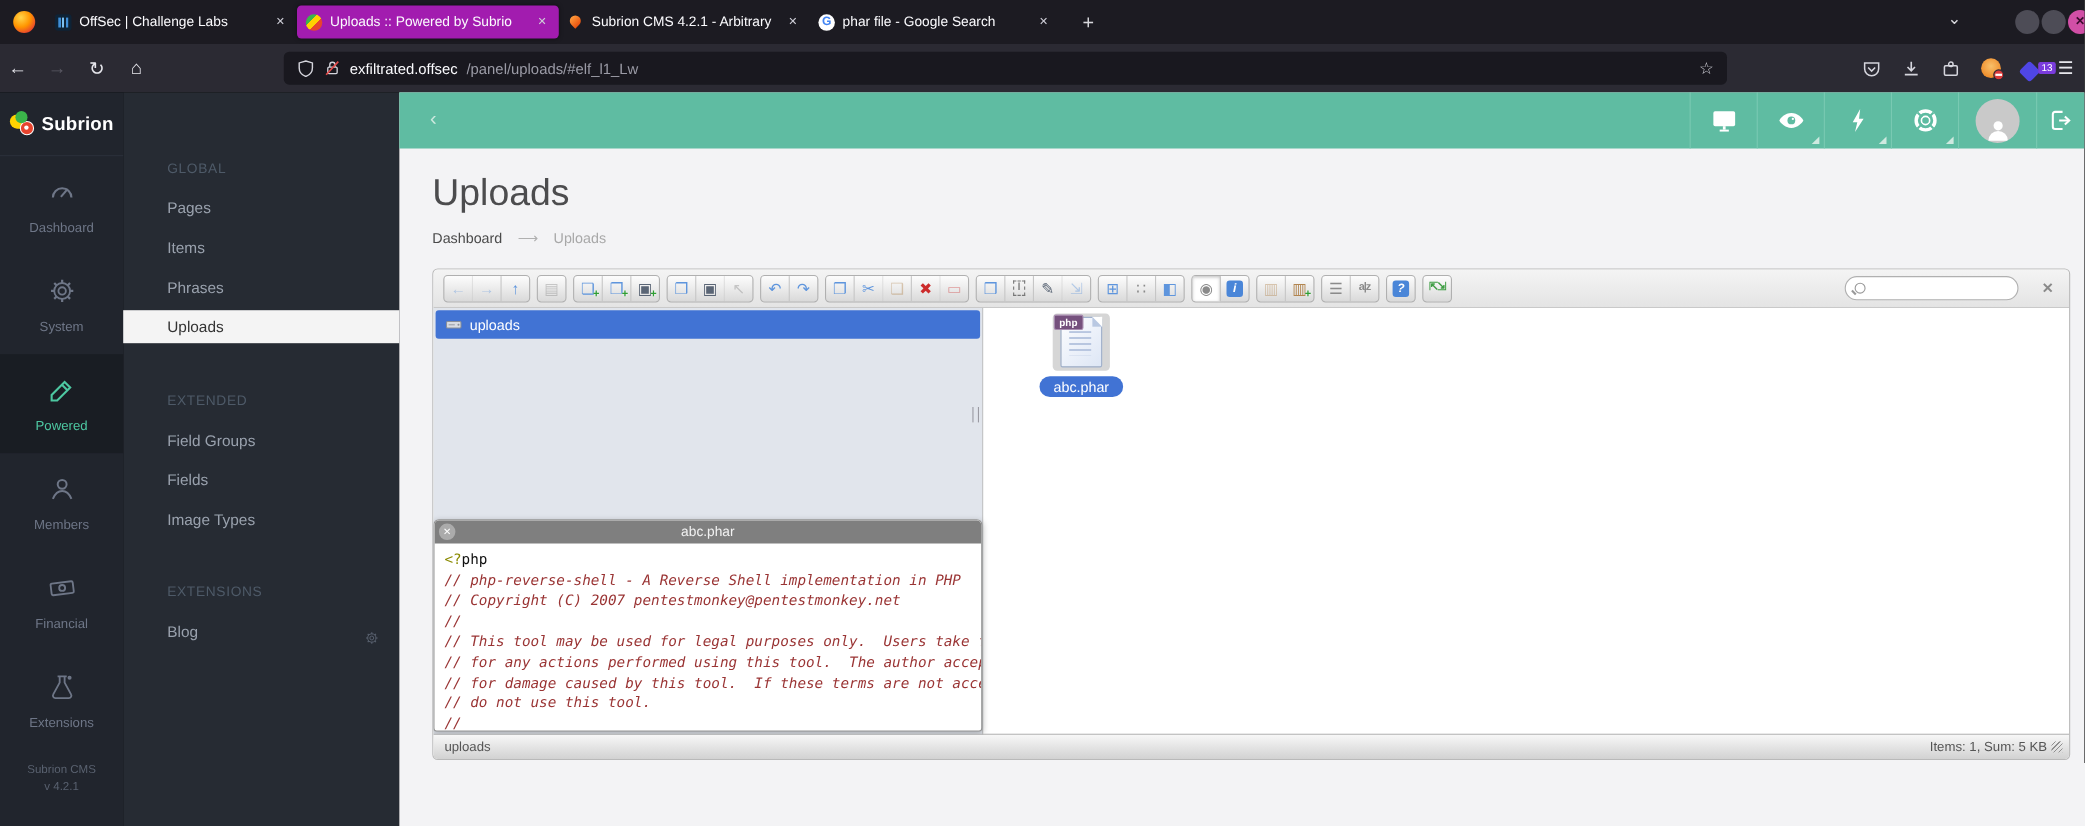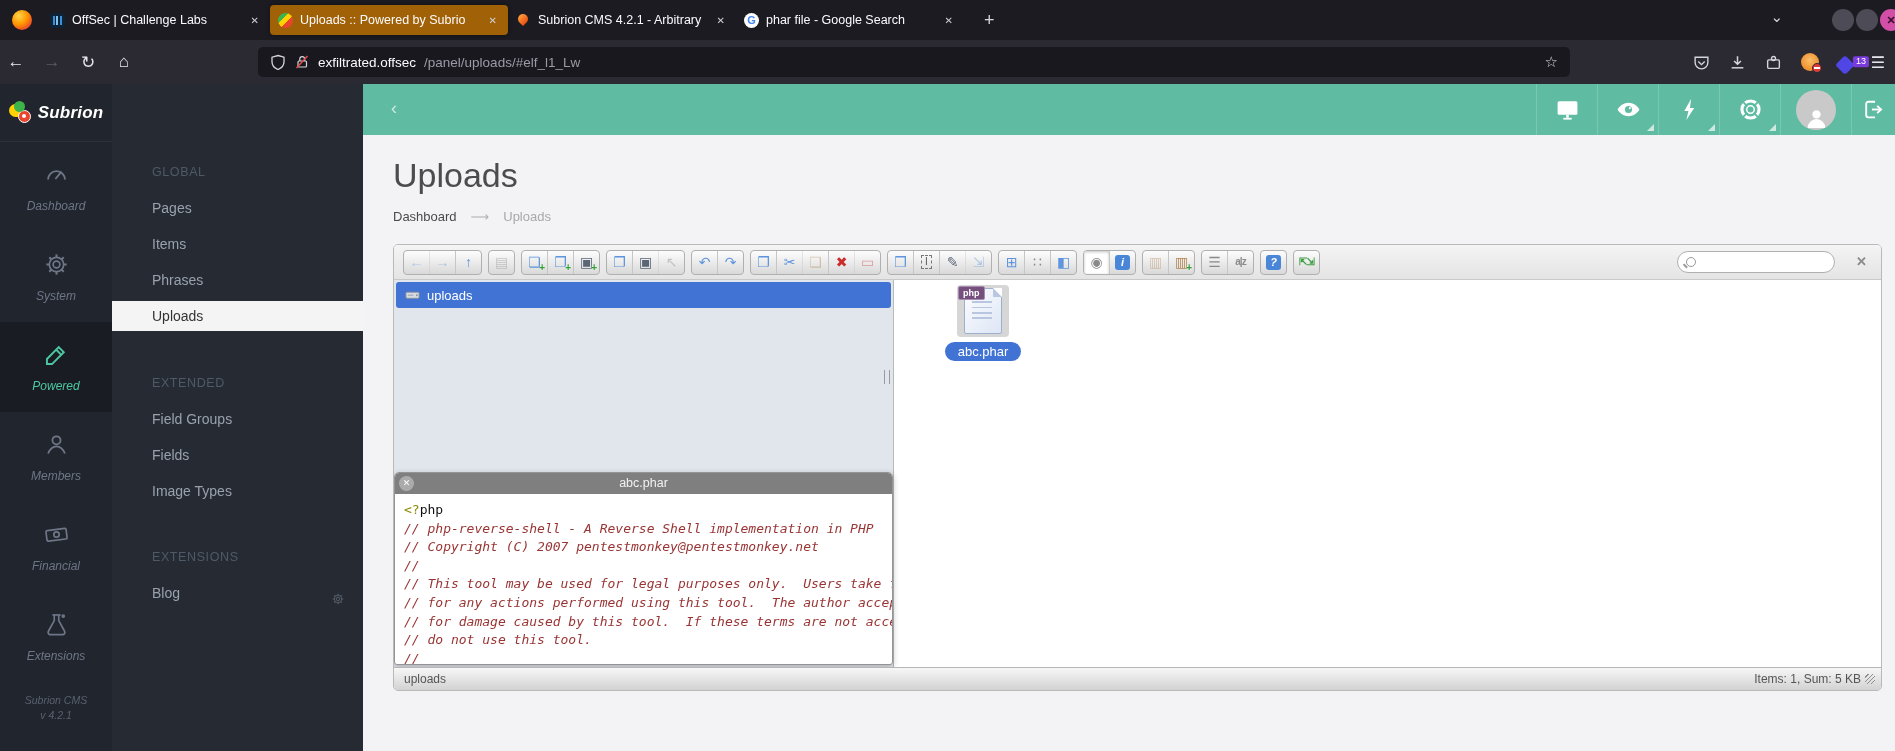--- a/index.html
+++ b/index.html
@@ -7,21 +7,21 @@
     font-family:"Liberation Sans",sans-serif;-webkit-font-smoothing:antialiased;}
 
   
   .browser{position:absolute;top:0;left:0;width:100%;height:84px;}
   .tabbar{position:relative;height:40px;background:#1c1b22;display:flex;align-items:center;}
   .fx-logo{width:20px;height:20px;border-radius:50%;margin:0 10px 0 12px;flex:0 0 auto;
     background:radial-gradient(circle at 35% 30%,#ffd54a,#ff9500 45%,#e8442e 78%,#b5007f 100%);}
   .tabs{display:flex;height:100%;align-items:center;}
   .tab{width:212px;height:30px;display:flex;align-items:center;gap:7px;padding:0 8px;
     border-radius:4px;color:#fbfbfe;font-size:12.5px;flex:0 0 auto;overflow:hidden;}
-  .tab.active{width:222px;background:#a16207;box-shadow:0 0 4px rgba(0,0,0,.4);}
+  .tab.active{width:222px;background:#a21caf;box-shadow:0 0 4px rgba(0,0,0,.4);}
   .tab-title{white-space:nowrap;overflow:hidden;flex:1 1 auto;}
   .tab-close{font-size:10px;color:#cfcfd8;padding:2px 3px;flex:0 0 auto;}
   .favicon{width:15px;height:15px;border-radius:50%;flex:0 0 auto;position:relative;}
   .fav-offsec{background:#0e2336;border-radius:3px;}
   .fav-offsec::after{content:"";position:absolute;left:3px;top:3px;width:9px;height:9px;
     background:linear-gradient(90deg,#3f8fd8 0 2px,transparent 2px 3.5px,#7cc0f0 3.5px 5.5px,transparent 5.5px 7px,#3f8fd8 7px 9px);}
   .fav-subrion{background:linear-gradient(135deg,#3bb54a 0 34%,#ffd200 34% 58%,#e8442e 58%);}
   .fav-exploitdb{background:transparent;}
   .fav-exploitdb::after{content:"";position:absolute;left:2px;top:1px;width:10px;height:10px;
     background:linear-gradient(180deg,#ff9d3c,#e8500f);border-radius:50% 50% 50% 0;transform:rotate(-45deg);}
@@ -50,38 +50,38 @@
   .badger::before{content:"";position:absolute;right:-1px;bottom:2px;width:6px;height:2px;background:#fff;z-index:2;}
   .ext13{width:14px;height:14px;background:#4f46e5;transform:rotate(45deg);border-radius:3px;position:relative;margin-top:6px;}
   .ext13 .badge{position:absolute;top:-12px;right:-10px;transform:rotate(-45deg);background:#7a3bdc;color:#fff;
     font-size:9px;line-height:11px;padding:0 3px;border-radius:2px;}
   .hamburger{color:#e6e6ec;font-size:16px;}
 
   
   .app{position:absolute;top:84px;left:0;width:1895px;height:667px;display:flex;}
 
   
-  .rail{width:112px;background:#21252d;flex:0 0 auto;position:relative;color:#6e7687;font-style:italic;}
+  .rail{width:112px;background:#21252d;flex:0 0 auto;position:relative;color:#6e7687;}
   .rail-logo{height:57px;display:flex;align-items:center;justify-content:center;gap:7px;border-bottom:1px solid #2b303a;}
   .logo-bird{position:relative;width:22px;height:22px;}
   .logo-bird::before{content:"";position:absolute;left:0;top:2px;width:13px;height:13px;border-radius:50% 50% 0 50%;background:#ffd200;}
   .logo-bird::after{content:"";position:absolute;left:5px;top:-1px;width:11px;height:11px;border-radius:50%;background:#3bb54a;}
   .logo-bird i{position:absolute;right:0;bottom:1px;width:13px;height:13px;border-radius:50%;background:#e8442e;border:1px solid #fff;box-sizing:border-box;}
   .logo-bird i::after{content:"";position:absolute;left:3px;top:3px;width:4px;height:4px;border-radius:50%;background:#fff;}
   .rail-logo .logo-text{color:#fff;font-size:17px;font-weight:700;letter-spacing:.2px;}
   .rail-item{height:90px;display:flex;flex-direction:column;align-items:center;justify-content:center;gap:7px;}
   .rail-item svg{width:27px;height:27px;}
   .rail-label{font-size:12px;}
   .rail-item.active{background:#191d23;color:#4dc7a1;}
   .rail-version{position:absolute;bottom:28px;width:100%;text-align:center;font-size:10.5px;color:#59616f;line-height:15px;}
 
   
   .submenu{width:251px;background:#262b33;flex:0 0 auto;padding-top:54px;box-sizing:border-box;}
   .submenu-header{height:30px;line-height:30px;margin-bottom:6px;padding-left:40px;
-    font-size:12.5px;letter-spacing:.6px;color:#4e5a68;margin-top:19px;}
+    font-size:12.5px;letter-spacing:.6px;color:#4e5a68;}
   .submenu-item{height:30px;line-height:30px;margin-bottom:6px;padding-left:40px;font-size:14px;color:#99a1ad;position:relative;}
   .submenu-item.active{background:#f4f4f4;color:#333;}
   .submenu-section.gap1{margin-top:37px;} .submenu-section.gap2{margin-top:36px;}
   .submenu-gear{position:absolute;right:18px;top:8px;color:#5a6270;}
   .submenu-gear svg{width:14px;height:14px;}
 
   
   .content{flex:1 1 auto;background:#f3f3f5;position:relative;}
   .greenbar{position:relative;height:51px;background:#5fbca2;}
   .collapse{position:absolute;left:28px;top:14px;color:#cde9df;font-size:18px;}

